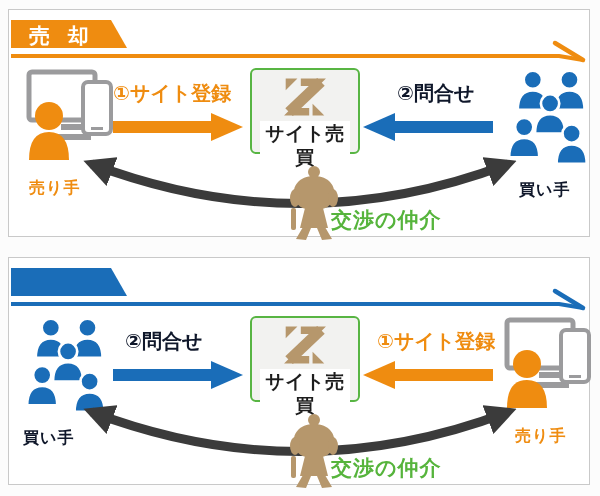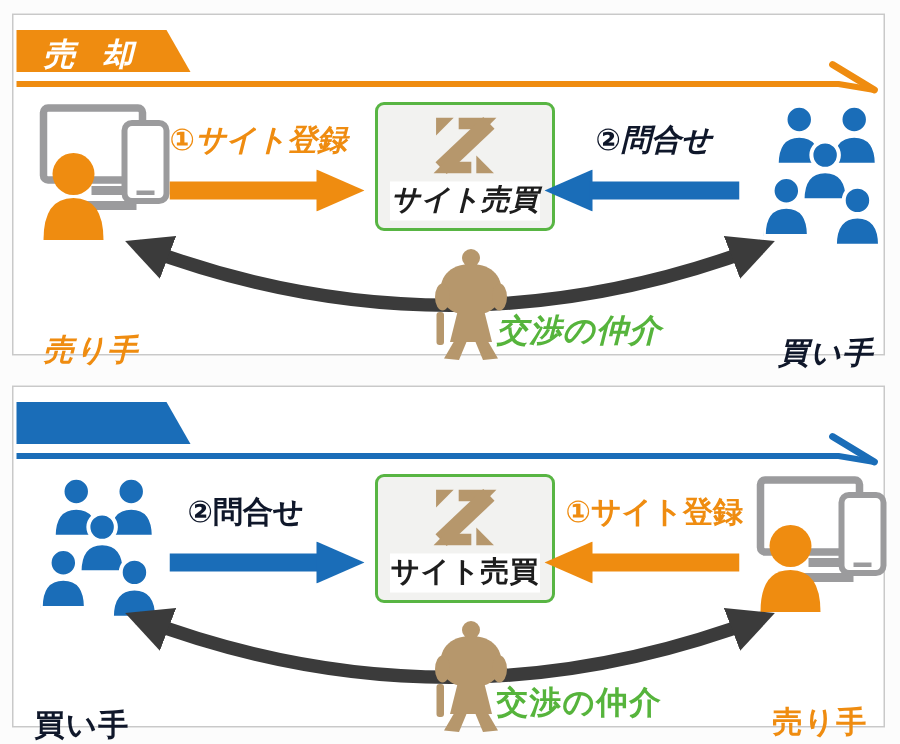--- a/index.html
+++ b/index.html
@@ -1,30 +1,30 @@
 <!DOCTYPE html>
 <html><head>
 <meta charset="utf-8">
 <style>
   html,body{margin:0;padding:0;background:#fcfcfc;}
   body{width:600px;height:496px;position:relative;overflow:hidden;
        font-family:"Liberation Sans","DejaVu Sans",sans-serif;}
   .panel{position:absolute;left:8px;width:582px;height:228px;background:#ffffff;
          border:1px solid #c9c9c9;box-sizing:border-box;}
-  #panel-sell{top:9px;font-style:italic;}
+  #panel-sell{top:9px;}
   #panel-buy{top:257px;}
   .abs{position:absolute;}
   .tab-text{position:absolute;color:#ffffff;font-weight:bold;font-size:21px;
             letter-spacing:6px;white-space:nowrap;}
   .flow-label{position:absolute;font-weight:bold;font-size:20px;white-space:nowrap;}
-  .actor-label{position:absolute;font-weight:bold;font-size:20px;letter-spacing:1px;white-space:nowrap;margin-top:42px;}
+  .actor-label{position:absolute;font-weight:bold;font-size:16px;letter-spacing:1px;white-space:nowrap;}
   .c-orange{color:#EF8C10;}
   .c-blue{color:#0f172a;}
   .c-green{color:#56B43C;}
-  .center-box{position:absolute;left:241px;top:58px;width:120px;height:86px;
+  .center-box{position:absolute;left:241px;top:58px;width:110px;height:86px;
               background:#F2F2F0;border:2px solid #58B543;border-radius:6px;
               box-sizing:border-box;text-align:center;}
   .box-logo{display:block;margin:5px auto 0 auto;}
   .box-label{background:#ffffff;margin:2px 8px 0 8px;font-size:19px;font-weight:bold;
              color:#1d1d1d;letter-spacing:0.5px;padding:1px 0;line-height:24px;}
   .mediation-label{position:absolute;left:322px;top:196px;font-weight:bold;
                    font-size:21px;letter-spacing:1px;white-space:nowrap;}
 </style>
 </head>
 <body>

